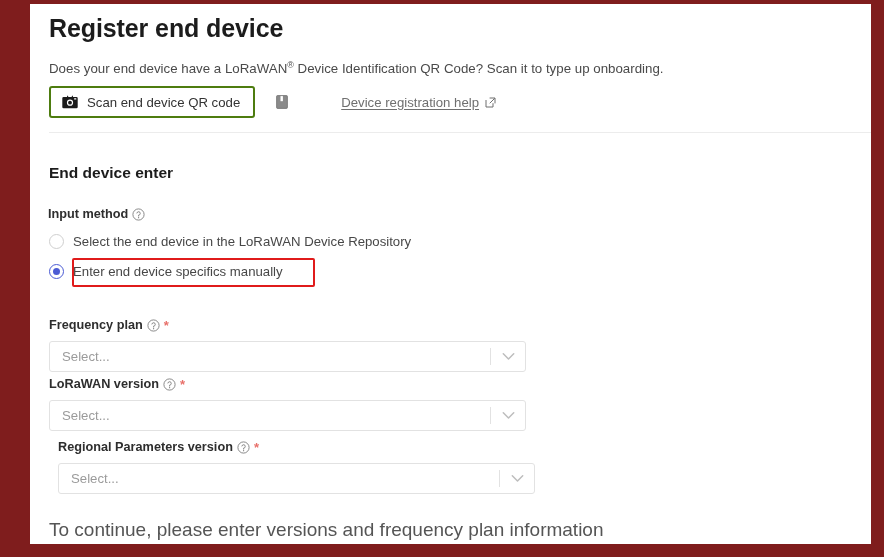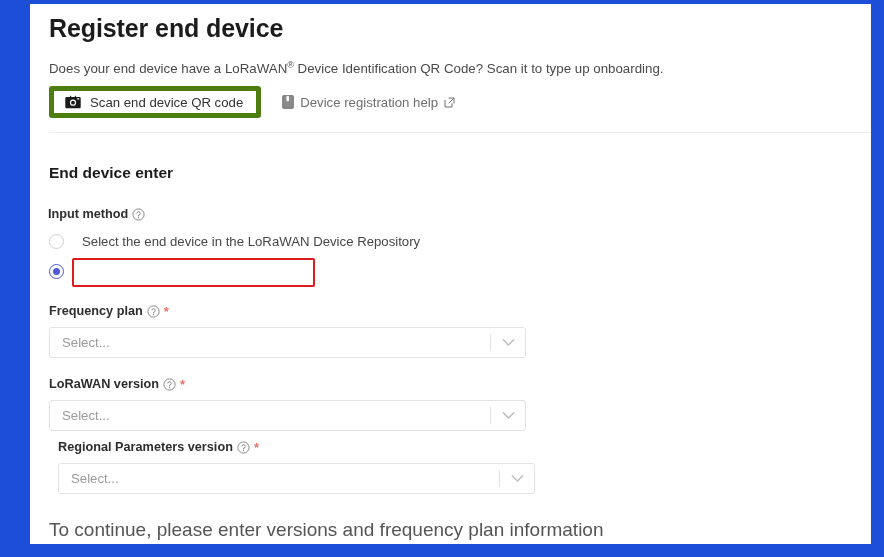--- a/index.html
+++ b/index.html
@@ -6,21 +6,21 @@
   html, body {
     margin: 0; padding: 0;
     width: 884px; height: 557px;
     background: #000000;
     font-family: "Liberation Sans", sans-serif;
     overflow: hidden;
   }
   #screen {
     position: relative;
     width: 884px; height: 557px;
-    background: #1d4ed8;
+    background: #7f1d1d;
   }
   
   #page {
     position: absolute;
     left: 30px; top: 4px;
     width: 841px; height: 540px;
     background: #ffffff;
     overflow: hidden;
   }
 
@@ -50,40 +50,42 @@
     display: flex;
     align-items: center;
   }
   .scan-btn {
     display: inline-flex;
     align-items: center;
     gap: 9px;
     height: 32px;
     padding: 0 13px 0 11px;
     background: #ffffff;
-    border: 5px solid #4d7c0f;
+    border: 2px solid #4d7c0f;
     border-radius: 3px;
     font-size: 13.2px;
     color: #333333;
     cursor: pointer;
     white-space: nowrap;
   }
   .scan-btn .cam { display: inline-flex; }
   .help-link {
     display: inline-flex;
     align-items: center;
     gap: 6px;
     margin-left: 21px;
     font-size: 13.2px;
     color: #6f6f6f;
     cursor: pointer;
     white-space: nowrap;
   }
   .help-link .lbl {
+    text-decoration: underline;
     text-underline-offset: 2px;
+    margin-left: 47px;
   }
 
   
   .divider {
     position: absolute;
     left: 19px; top: 128px;
     width: 822px; height: 1px;
     background: #ececec;
   }
 
@@ -106,21 +108,21 @@
     white-space: nowrap;
   }
   .req { color: #e8706a; font-size: 13px; font-weight: 700; line-height: 1; }
 
   .input-method-label { position: absolute; left: 18px; top: 203px; }
 
   
   .radio-row {
     position: absolute;
     display: flex;
-    gap: 18px;
+    gap: 9px;
     cursor: pointer;
   }
   #radio-repository { left: 19px; top: 230px; }
   #radio-manual     { left: 19px; top: 260px; }
 
   .radio {
     width: 15px; height: 15px;
     border-radius: 50%;
     border: 1px solid #cfcfcf;
     background: #fff;
@@ -144,21 +146,21 @@
     position: absolute;
     left: 42px; top: 254px;
     width: 243px; height: 29px;
     border: 2px solid #e01b1b;
     border-radius: 2px;
     pointer-events: none;
   }
 
   
   .field-group { position: absolute; left: 19px; }
-  #group-frequency { top: 297px; }
+  #group-frequency { top: 311px; }
   #group-lorawan   { top: 370px; }
   #group-regional  { top: 433px; margin-left: 9px; }
 
   .select-box {
     margin-top: 8px;
     width: 477px;
     height: 31px;
     background: #ffffff;
     border: 1px solid #e2e2e2;
     border-radius: 3px;
@@ -253,20 +255,21 @@
       </span>
     </div>
 
     <div class="radio-row" id="radio-repository">
       <span class="radio"></span>
       <span class="radio-label">Select the end device in the LoRaWAN Device Repository</span>
     </div>
 
     <div class="radio-row" id="radio-manual">
       <span class="radio checked"></span>
+      <span class="radio-label">Enter end device specifics manually</span>
     </div>
 
     <div class="highlight-box"></div>
 
     <div class="field-group" id="group-frequency">
       <div class="field-label">
         <span>Frequency plan</span>
         <span>
           <svg width="13" height="13" viewBox="0 0 13 13" aria-hidden="true">
             <circle cx="6.5" cy="6.5" r="5.6" fill="none" stroke="#7d7d7d" stroke-width="0.9"></circle>

